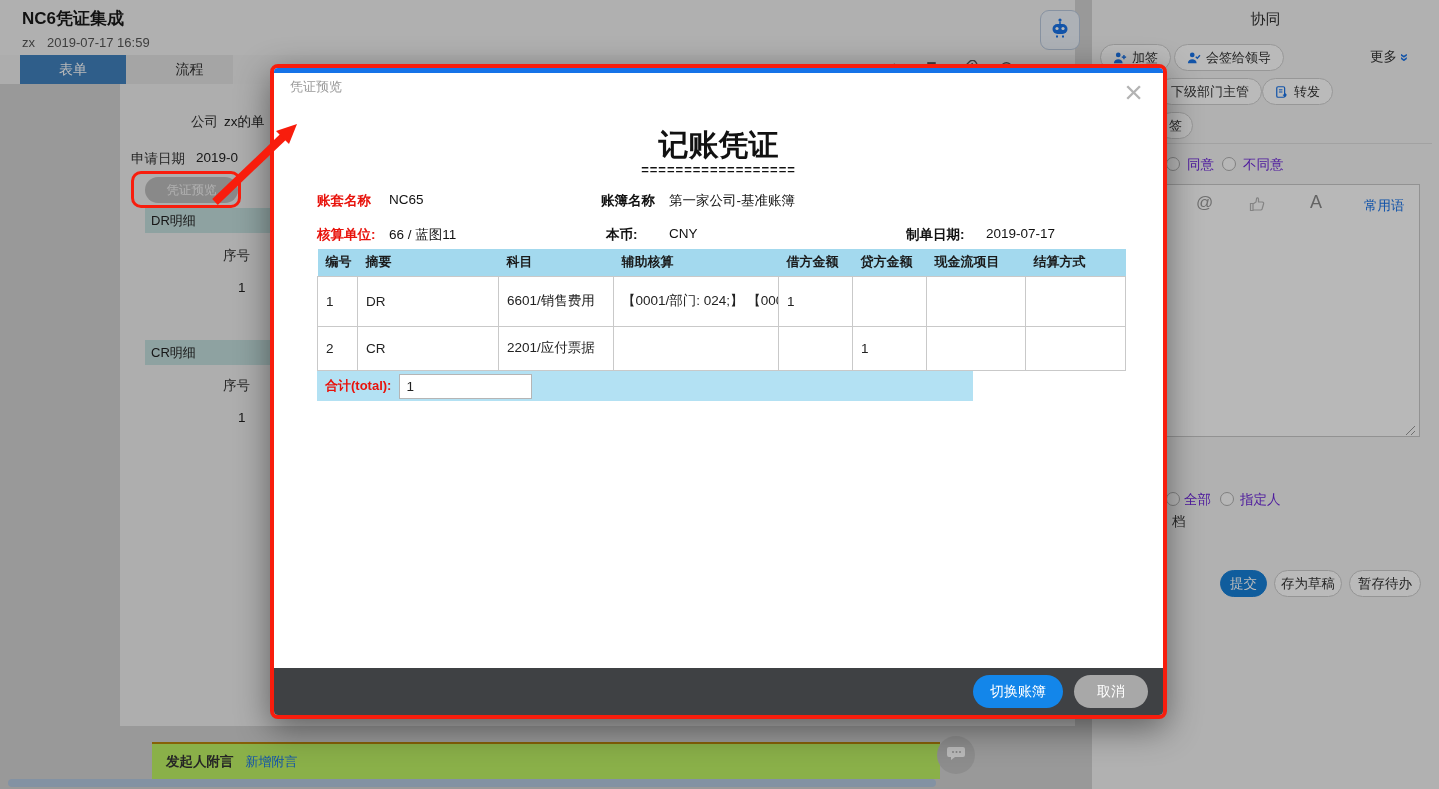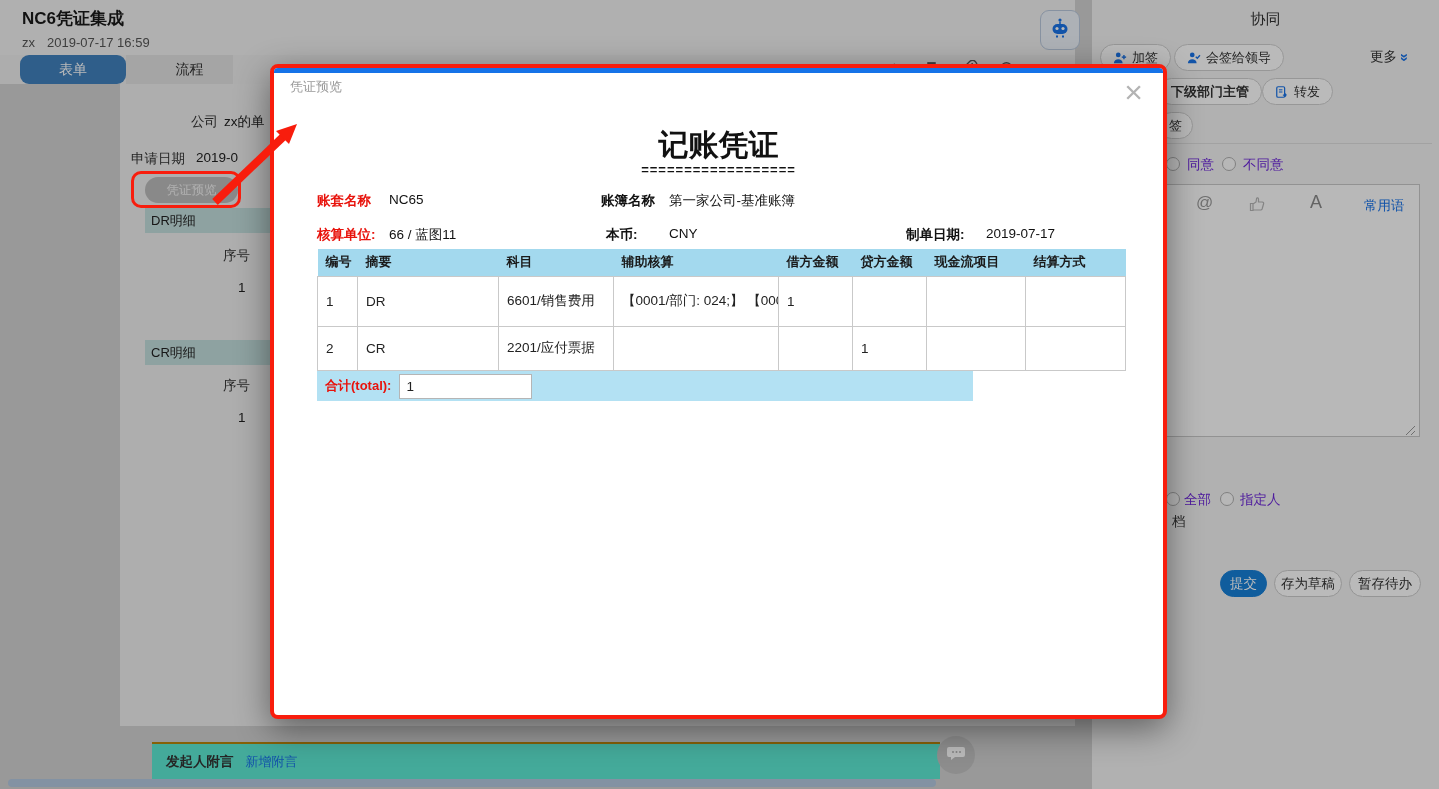--- a/index.html
+++ b/index.html
@@ -9,56 +9,56 @@
   .abs { position:absolute; }
 
   
   .topbar-bg { left:0; top:0; width:1075px; height:55px; background:#f2f2f2; }
   .tabrow-bg { left:0; top:55px; width:1075px; height:29px; background:#ededed; }
   .win-title { left:22px; top:7px; font-size:17px; font-weight:bold; color:#1a1a1a; }
   .win-sub { left:22px; top:35px; font-size:13px; color:#555; }
   .win-sub span { margin-right:12px; }
   .robot-btn { left:1040px; top:10px; width:40px; height:40px; border:1px solid #b9c9dd; border-radius:9px; background:#eef3fa; display:flex; align-items:center; justify-content:center; }
   .tab { top:55px; height:29px; font-size:14px; display:flex; align-items:center; justify-content:center; cursor:pointer; }
-  .tab-form { left:20px; width:106px; background:#4181bd; color:#fff;border-radius:9px; }
+  .tab-form { left:20px; width:106px; background:#4181bd; color:#fff; }
   .tab-flow { left:126px; width:107px; background:#e2e2e2; color:#333;padding-left:20px; }
   .icon-row { left:885px; top:55px; width:190px; height:26px; display:flex; gap:21px; align-items:center; color:#555; }
   .icon-row svg { display:block; }
 
   .form-bg { left:120px; top:84px; width:955px; height:642px; background:#efefef; }
   .fld-label { font-size:13.5px; color:#333; }
   .fld-value { font-size:13.5px; color:#222; }
   .lbl-company { left:160px; top:113px; width:58px; text-align:right; }
   .val-company { left:224px; top:113px; }
   .lbl-date { left:131px; top:150px; }
   .val-date { left:196px; top:150px; }
   .preview-btn { left:145px; top:177px; width:93px; height:26px; border-radius:13px; background:#bcbcbc; color:#f2f2f2; font-size:12.5px; display:flex; align-items:center; justify-content:center; }
   .section-strip { height:25px; background:#c3dedd; font-size:13px; color:#222; line-height:25px; padding-left:6px; }
   .dr-strip { left:145px; top:208px; width:290px; }
   .cr-strip { left:145px; top:340px; width:290px; }
   .seq-label { width:55px; text-align:right; font-size:13.5px; color:#333; }
   .dr-seq { left:195px; top:247px; } .cr-seq { left:195px; top:377px; }
   .dr-seq-val { left:238px; top:280px; } .cr-seq-val { left:238px; top:410px; }
 
-  .comment-bar { left:152px; top:742px; width:788px; height:37px; background:#5eead4; border-top:2px solid #b8860b; display:flex; align-items:center; }
+  .comment-bar { left:152px; top:742px; width:788px; height:37px; background:#bef264; border-top:2px solid #b8860b; display:flex; align-items:center; }
   .comment-bar .cb-label { margin-left:14px; font-size:13.5px; font-weight:bold; color:#333; }
   .comment-bar .cb-link { margin-left:12px; font-size:13px; color:#1a73e8; cursor:pointer; }
   .chat-fab { left:937px; top:736px; width:38px; height:38px; border-radius:50%; background:#c2c2c2; display:flex; align-items:center; justify-content:center; }
   .hscroll { left:8px; top:779px; width:928px; height:8px; border-radius:4px; background:#b4c8e0; }
 
   
   .sidebar-bg { left:1092px; top:0; width:347px; height:789px; background:#f3f3f3; }
   .sb-title { left:1092px; top:10px; width:347px; text-align:center; font-size:15px; color:#333; }
   .pill { position:absolute; height:27px; border:1px solid #d0d0d0; border-radius:14px; background:#fff; display:flex; align-items:center; gap:5px; padding:0 12px; font-size:13px; color:#333; cursor:pointer; }
   .pill svg { display:block; }
   .pill-jiaqian { left:1100px; top:44px; }
   .pill-huiqian { left:1174px; top:44px; }
   .more-btn { left:1370px; top:48px; font-size:13.5px; color:#333; display:flex; align-items:center; gap:4px; cursor:pointer;justify-content:flex-end; }
   .chevrons { color:#1a73e8; display:inline-block; transform:rotate(90deg); font-size:15px; font-weight:bold; }
-  .pill-subdept { left:1158px; top:78px;font-weight:bold; }
+  .pill-subdept { left:1158px; top:78px; }
   .pill-forward { left:1262px; top:78px; }
   .pill-sign { left:1158px; top:112px; padding:0 10px; }
   .sb-divider { left:1100px; top:143px; width:332px; height:1px; background:#dedede; }
   .radio { position:absolute; width:14px; height:14px; border:1.5px solid #b0b0b0; border-radius:50%; background:#fbfbfb; }
   .radio-label { position:absolute; font-size:13.5px; color:#6d28d9; }
   .r-agree-c { left:1166px; top:157px; } .r-agree-l { left:1187px; top:156px; }
   .r-disagree-c { left:1222px; top:157px; } .r-disagree-l { left:1243px; top:156px; }
   .comment-box { left:1130px; top:184px; width:290px; height:253px; border:1px solid #c9c9c9; background:#fcfcfc; }
   .ct-at { left:1196px; top:193px; font-size:17px; color:#999; }
   .ct-thumb { left:1248px; top:195px; }
@@ -342,15 +342,19 @@
           <td></td>
         </tr>
       </tbody>
     </table>
 
     <div class="m-total">
       <span class="t-label">合计(total):</span>
       <input type="text" value="1" style="">
     </div>
 
+    <div class="m-footer">
+      <button class="m-btn btn-switch">切换账簿</button>
+      <button class="m-btn btn-cancel">取消</button>
+    </div>
   </div>
 
 </div>
 
 </body></html>

